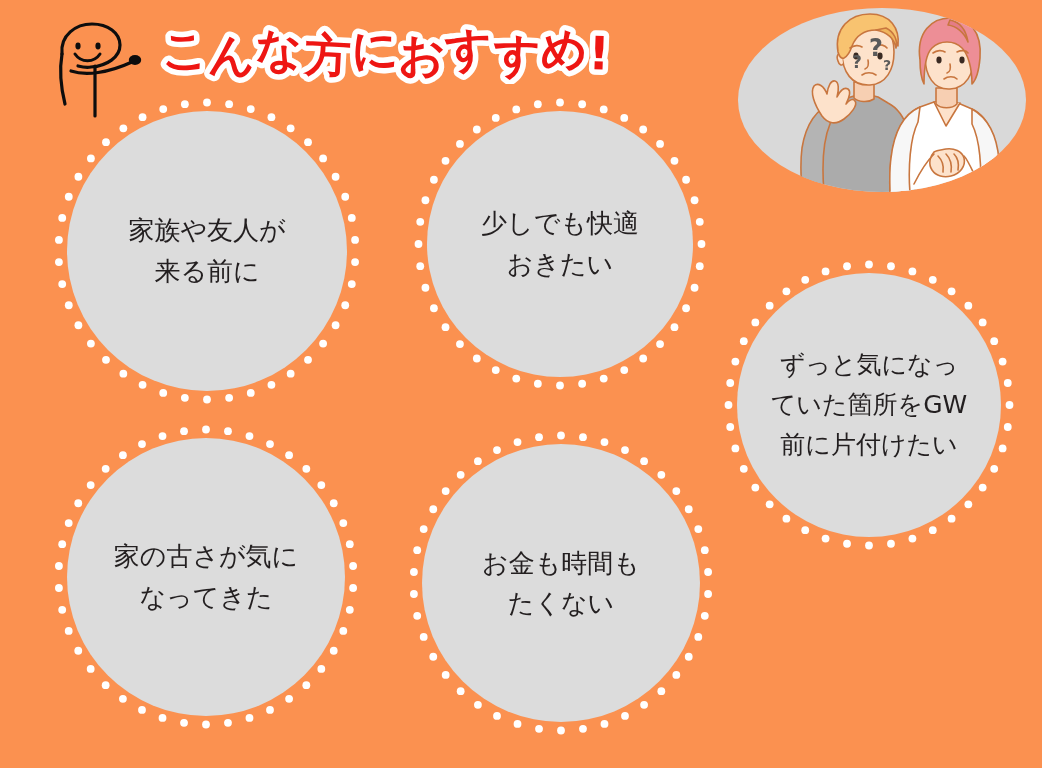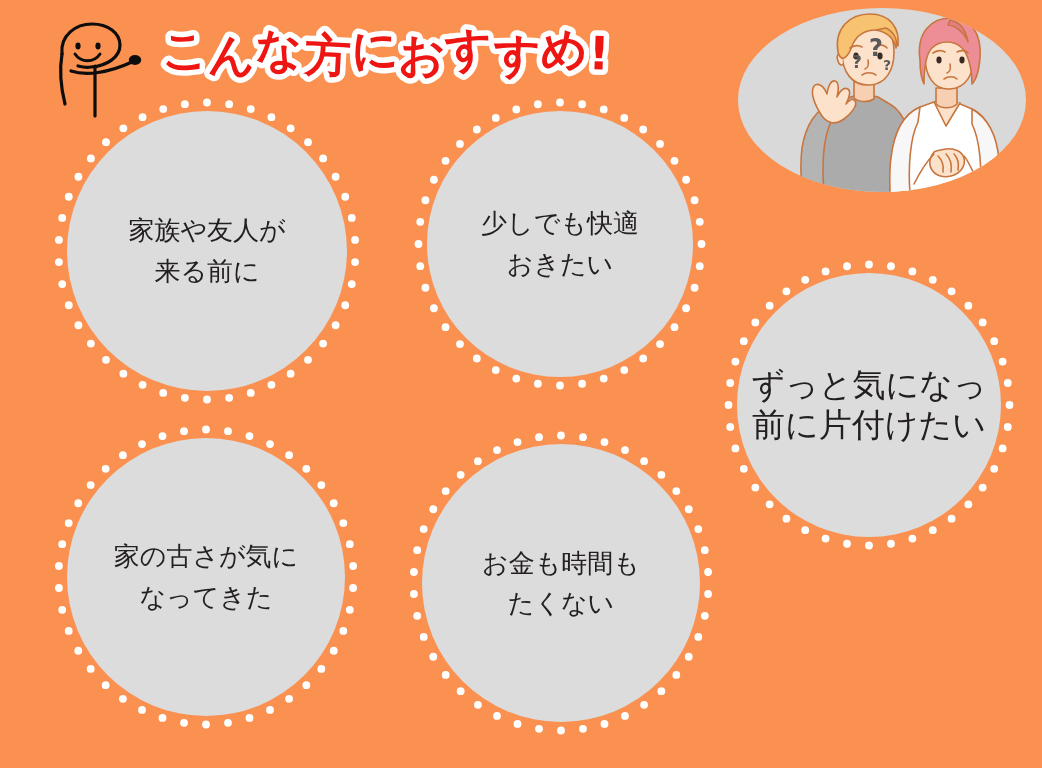--- a/index.html
+++ b/index.html
@@ -76,21 +76,21 @@
   #bubble-1 { left: 54px;  top: 98px;  width: 306px; height: 306px; }
   #bubble-1 .disc { left: 13px; top: 13px; width: 280px; height: 280px; }
   #bubble-1 .txt  { font-size: 26px; line-height: 41px; }
 
   #bubble-2 { left: 414px; top: 98px;  width: 292px; height: 292px; }
   #bubble-2 .disc { left: 13px; top: 13px; width: 266px; height: 266px; }
   #bubble-2 .txt  { font-size: 26px; line-height: 41px; }
 
   #bubble-3 { left: 724px; top: 260px; width: 290px; height: 290px; }
   #bubble-3 .disc { left: 13px; top: 13px; width: 264px; height: 264px; }
-  #bubble-3 .txt  { font-size: 33px; line-height: 40px; }
+  #bubble-3 .txt  { font-size: 25px; line-height: 40px; }
 
   #bubble-4 { left: 54px;  top: 425px; width: 304px; height: 304px; }
   #bubble-4 .disc { left: 13px; top: 13px; width: 278px; height: 278px; }
   #bubble-4 .txt  { font-size: 26px; line-height: 41px; text-align: center; }
 
   #bubble-5 { left: 409px; top: 431px; width: 304px; height: 304px; }
   #bubble-5 .disc { left: 13px; top: 13px; width: 278px; height: 278px; }
   #bubble-5 .txt  { font-size: 26px; line-height: 40px; }
 
   
@@ -389,20 +389,21 @@
           <circle cx="31.33" cy="62.42" r="3.9" fill="#ffffff"></circle>
           <circle cx="45.65" cy="45.65" r="3.9" fill="#ffffff"></circle>
           <circle cx="62.42" cy="31.33" r="3.9" fill="#ffffff"></circle>
           <circle cx="81.21" cy="19.81" r="3.9" fill="#ffffff"></circle>
           <circle cx="101.58" cy="11.38" r="3.9" fill="#ffffff"></circle>
           <circle cx="123.02" cy="6.23" r="3.9" fill="#ffffff"></circle>
         </g>
     </svg>
     <div class="txt">
       <span class="line">ずっと気になっ</span>
+      <span class="line">ていた箇所をGW</span>
       <span class="line">前に片付けたい</span>
     </div>
   </div>
 
   <div class="bubble" id="bubble-4">
     <div class="disc"></div>
     <svg class="dots" viewBox="0 0 304 304">
       <g fill="#ffffff" id="ring4">
           <circle cx="152.00" cy="4.50" r="3.9" fill="#ffffff"></circle>
           <circle cx="173.98" cy="6.15" r="3.9" fill="#ffffff"></circle>

